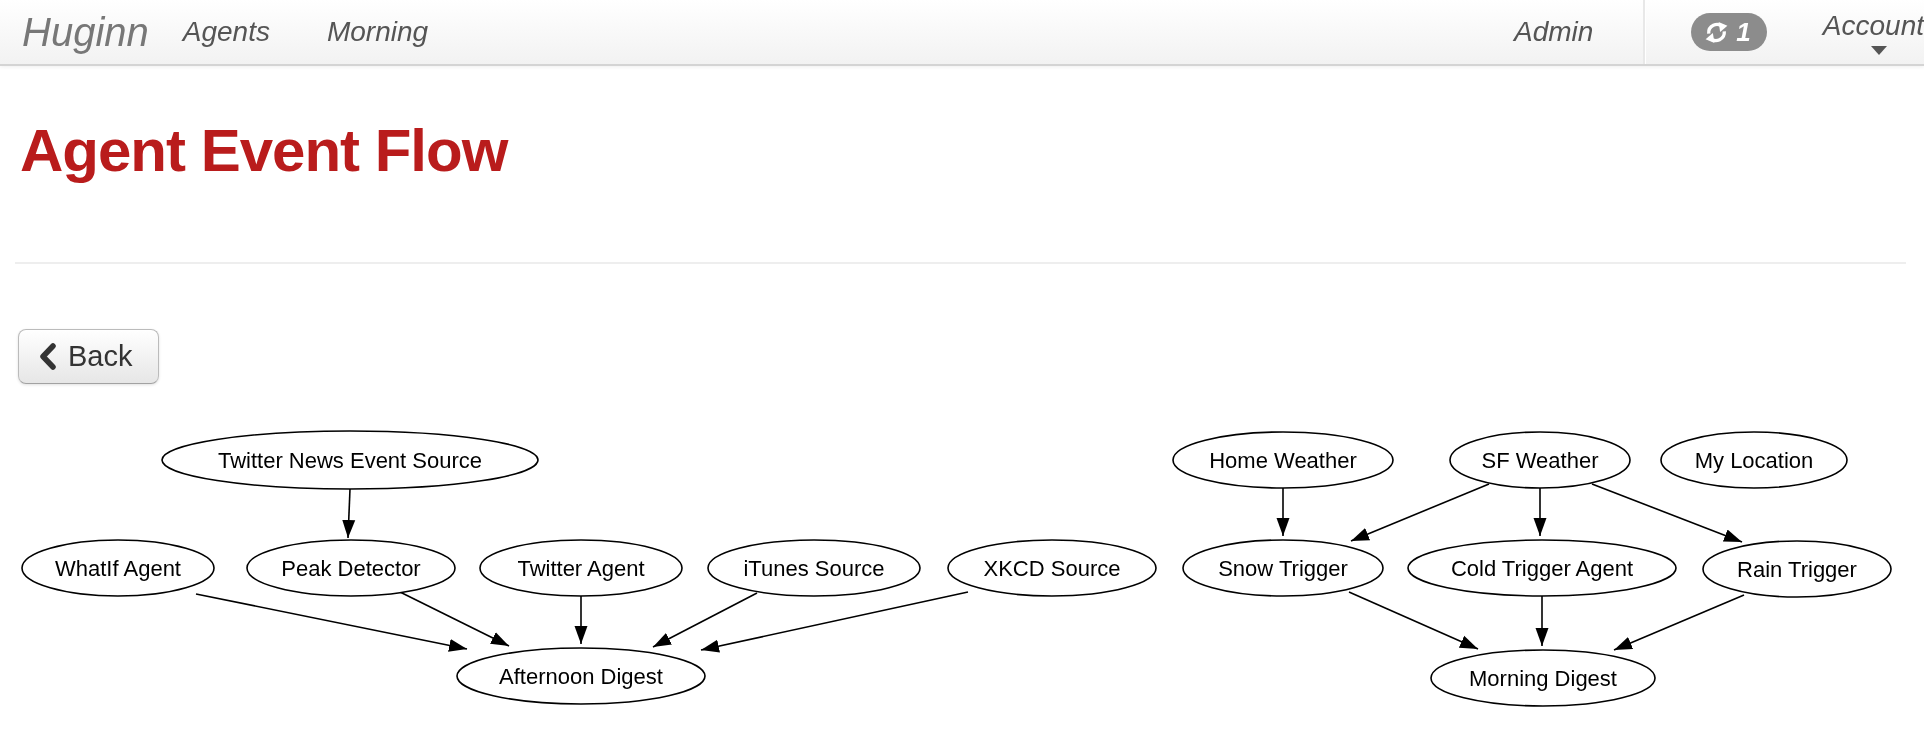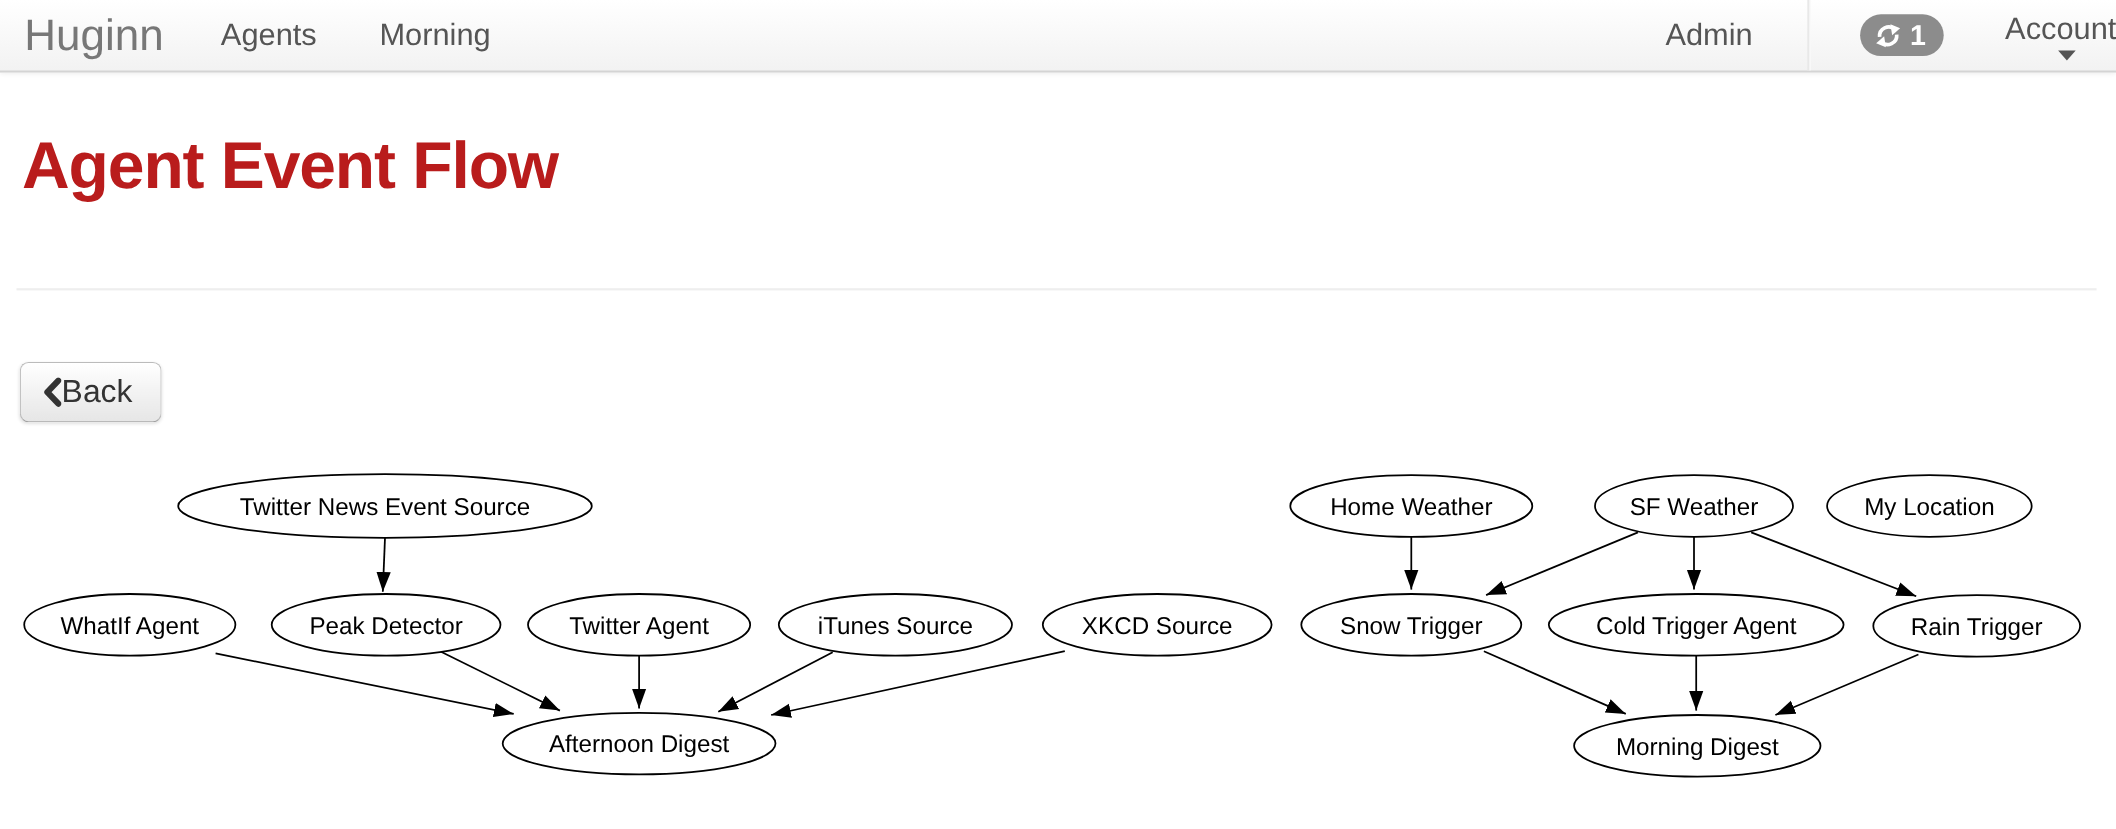--- a/index.html
+++ b/index.html
@@ -17,35 +17,36 @@
     position: absolute;
     top: 0; left: 0;
     width: 100%;
     height: 64px;
     background: linear-gradient(#ffffff, #f2f2f2);
     border-bottom: 2px solid #d4d4d4;
     box-shadow: 0 1px 4px rgba(0,0,0,0.065);
     display: flex;
     align-items: center;
     z-index: 5;
+    font-style: italic;
   }
   .brand {
     margin-left: 22px;
     font-size: 40px;
     color: #777777;
     text-decoration: none;
     cursor: pointer;
   }
   .nav-link {
     font-size: 28px;
     color: #555555;
     text-decoration: none;
     cursor: pointer;
   }
-  .nav-link.main-agents { margin-left: 52px; }
+  .nav-link.main-agents { margin-left: 34px; }
   .nav-link.main-events { margin-left: 57px; }
 
   .nav-right {
     position: absolute;
     right: 0; top: 0; bottom: 0;
     display: flex;
     align-items: center;
   }
   .nav-divider {
     width: 2px;
@@ -109,20 +110,21 @@
     margin: 0;
   }
   .btn-back {
     position: absolute;
     left: 18px;
     top: 329px;
     height: 55px;
     padding: 0 26px 0 20px;
     display: flex;
     align-items: center;
+    gap: 12px;
     font-family: "Liberation Sans", sans-serif;
     font-size: 29px;
     color: #333333;
     background: linear-gradient(#ffffff, #e6e6e6);
     border: 1px solid #bbbbbb;
     border-bottom-color: #a2a2a2;
     border-radius: 8px;
     box-shadow: inset 0 1px 0 rgba(255,255,255,.6), 0 1px 3px rgba(0,0,0,.12);
     cursor: pointer;
   }

